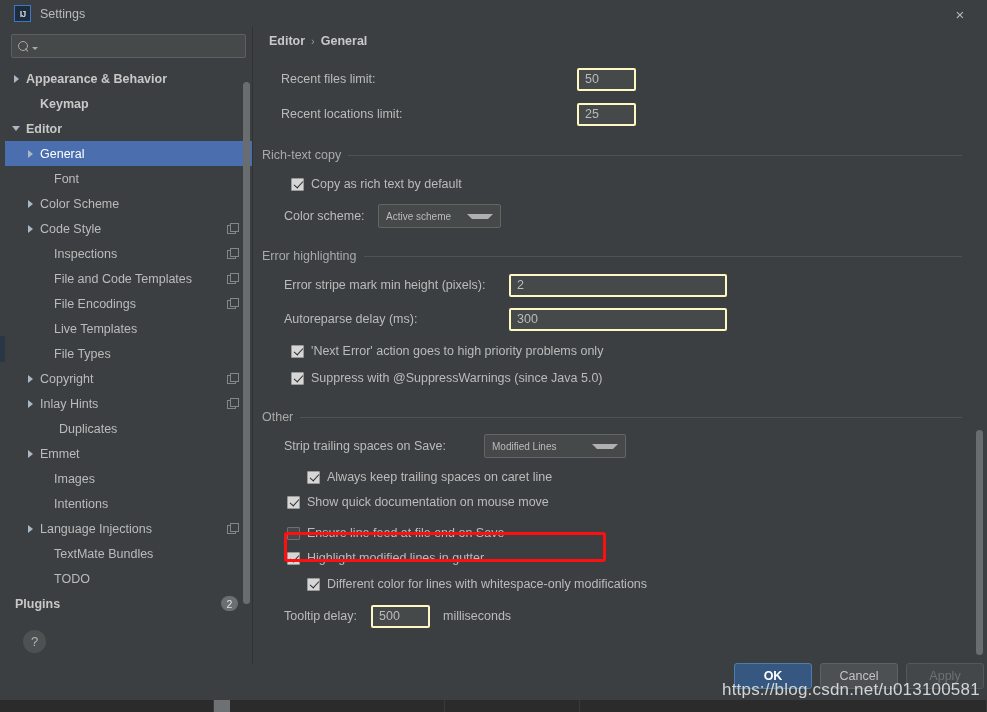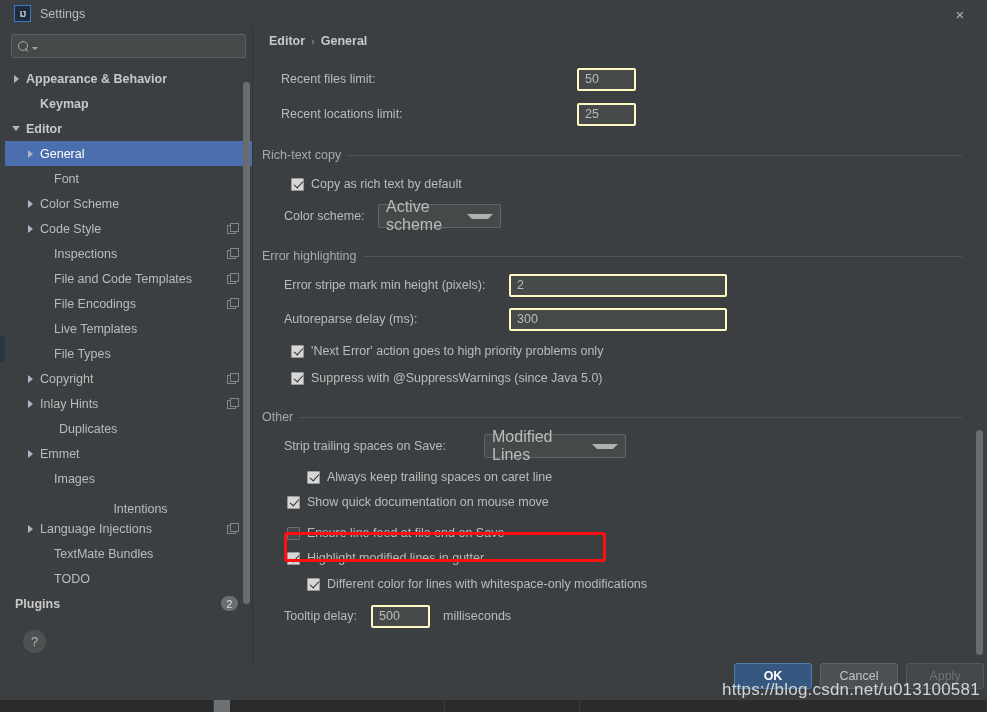--- a/index.html
+++ b/index.html
@@ -220,21 +220,21 @@
   }
   .checkbox.unchecked { background: #45494a; border-color: #6e7173; }
 
   .combo {
     height: 24px;
     background: #45494a;
     border: 1px solid #646464;
     border-radius: 2px;
     display: flex; align-items: center;
     padding: 0 7px;
-    color: #bbbbbb; font-size: 16px;
+    color: #bbbbbb; font-size: 10px;
     cursor: pointer;
   }
   .combo .combo-caret {
     margin-left: auto; padding-left: 16px;
     width: 0; height: 0;
     border-left: 5px solid transparent;
     border-right: 5px solid transparent;
     border-top: 5px solid #b0b0b0;
   }
 
@@ -387,21 +387,21 @@
             <span class="tree-label" style="margin-left: 8px;">Duplicates</span>
           </div>
           <div class="tree-item" style="padding-left: 21px;">
             <span class="arrow collapsed"></span>
             <span class="tree-label" style="margin-left: 3px;">Emmet</span>
           </div>
           <div class="tree-item" style="padding-left: 35px;">
             <span class="arrow"></span>
             <span class="tree-label" style="margin-left: 3px;">Images</span>
           </div>
-          <div class="tree-item" style="padding-left: 35px; flex-direction: column;">
+          <div class="tree-item" style="padding-left: 35px;">
             <span class="arrow"></span>
             <span class="tree-label" style="margin-left: 3px;">Intentions</span>
           </div>
           <div class="tree-item" style="padding-left: 21px;">
             <span class="arrow collapsed"></span>
             <span class="tree-label" style="margin-left: 3px;">Language Injections</span>
             <span class="scope-icon"></span>
           </div>
           <div class="tree-item" style="padding-left: 35px;">
             <span class="arrow"></span>

